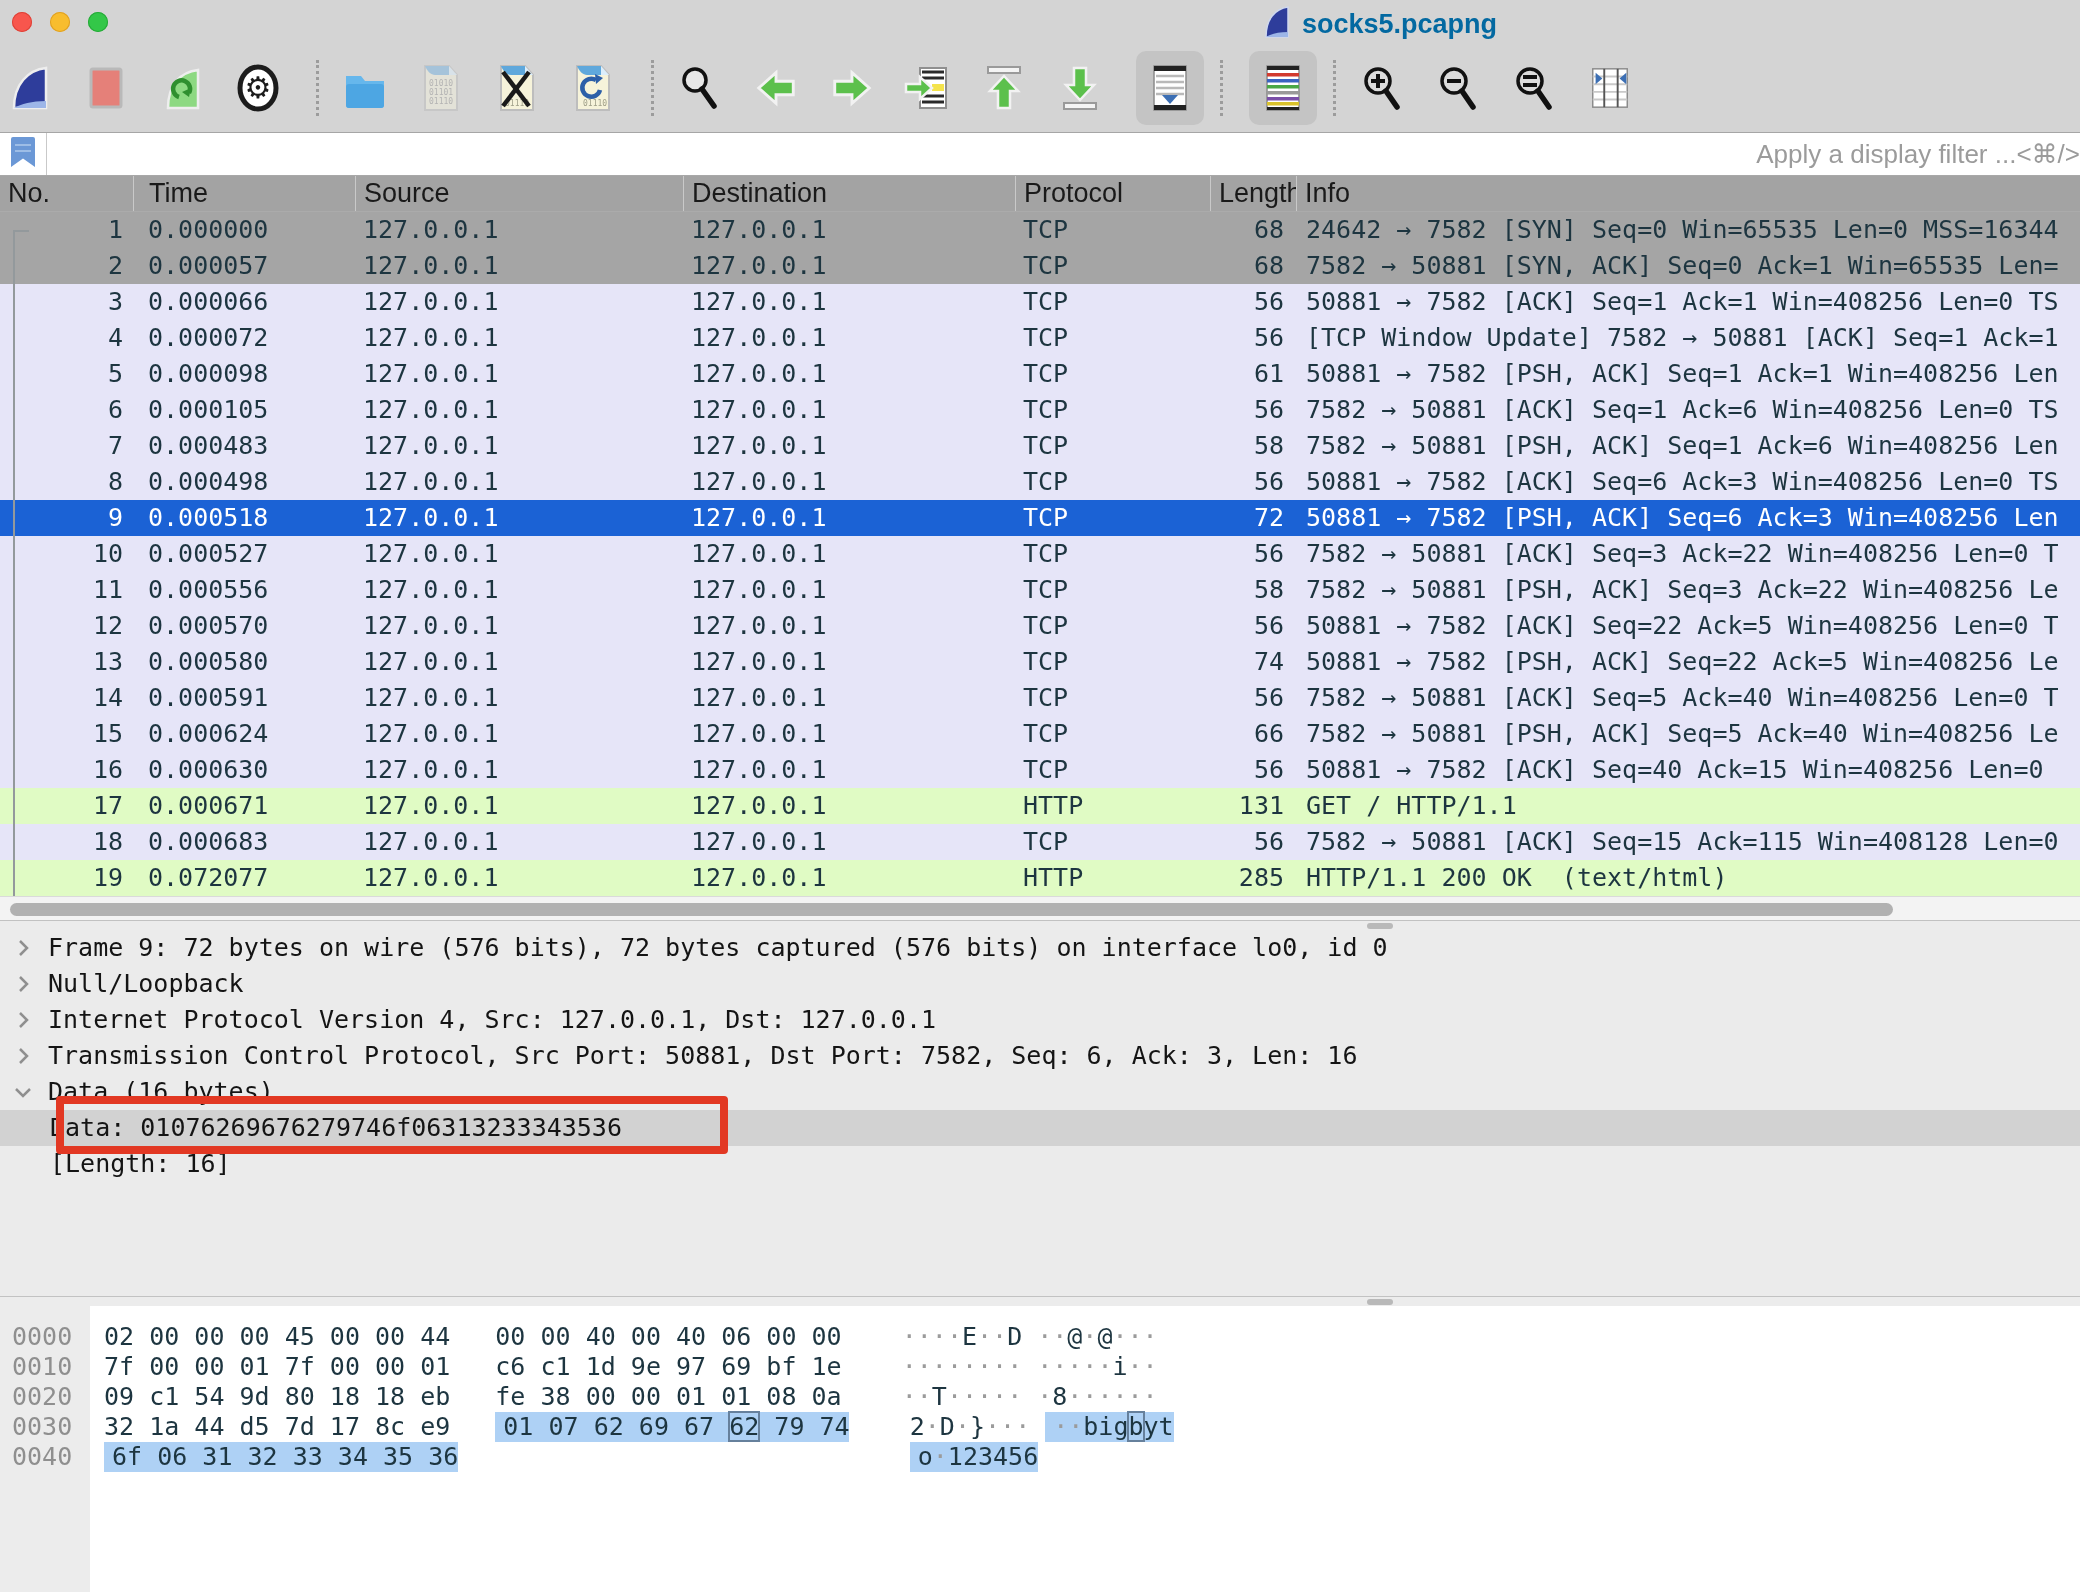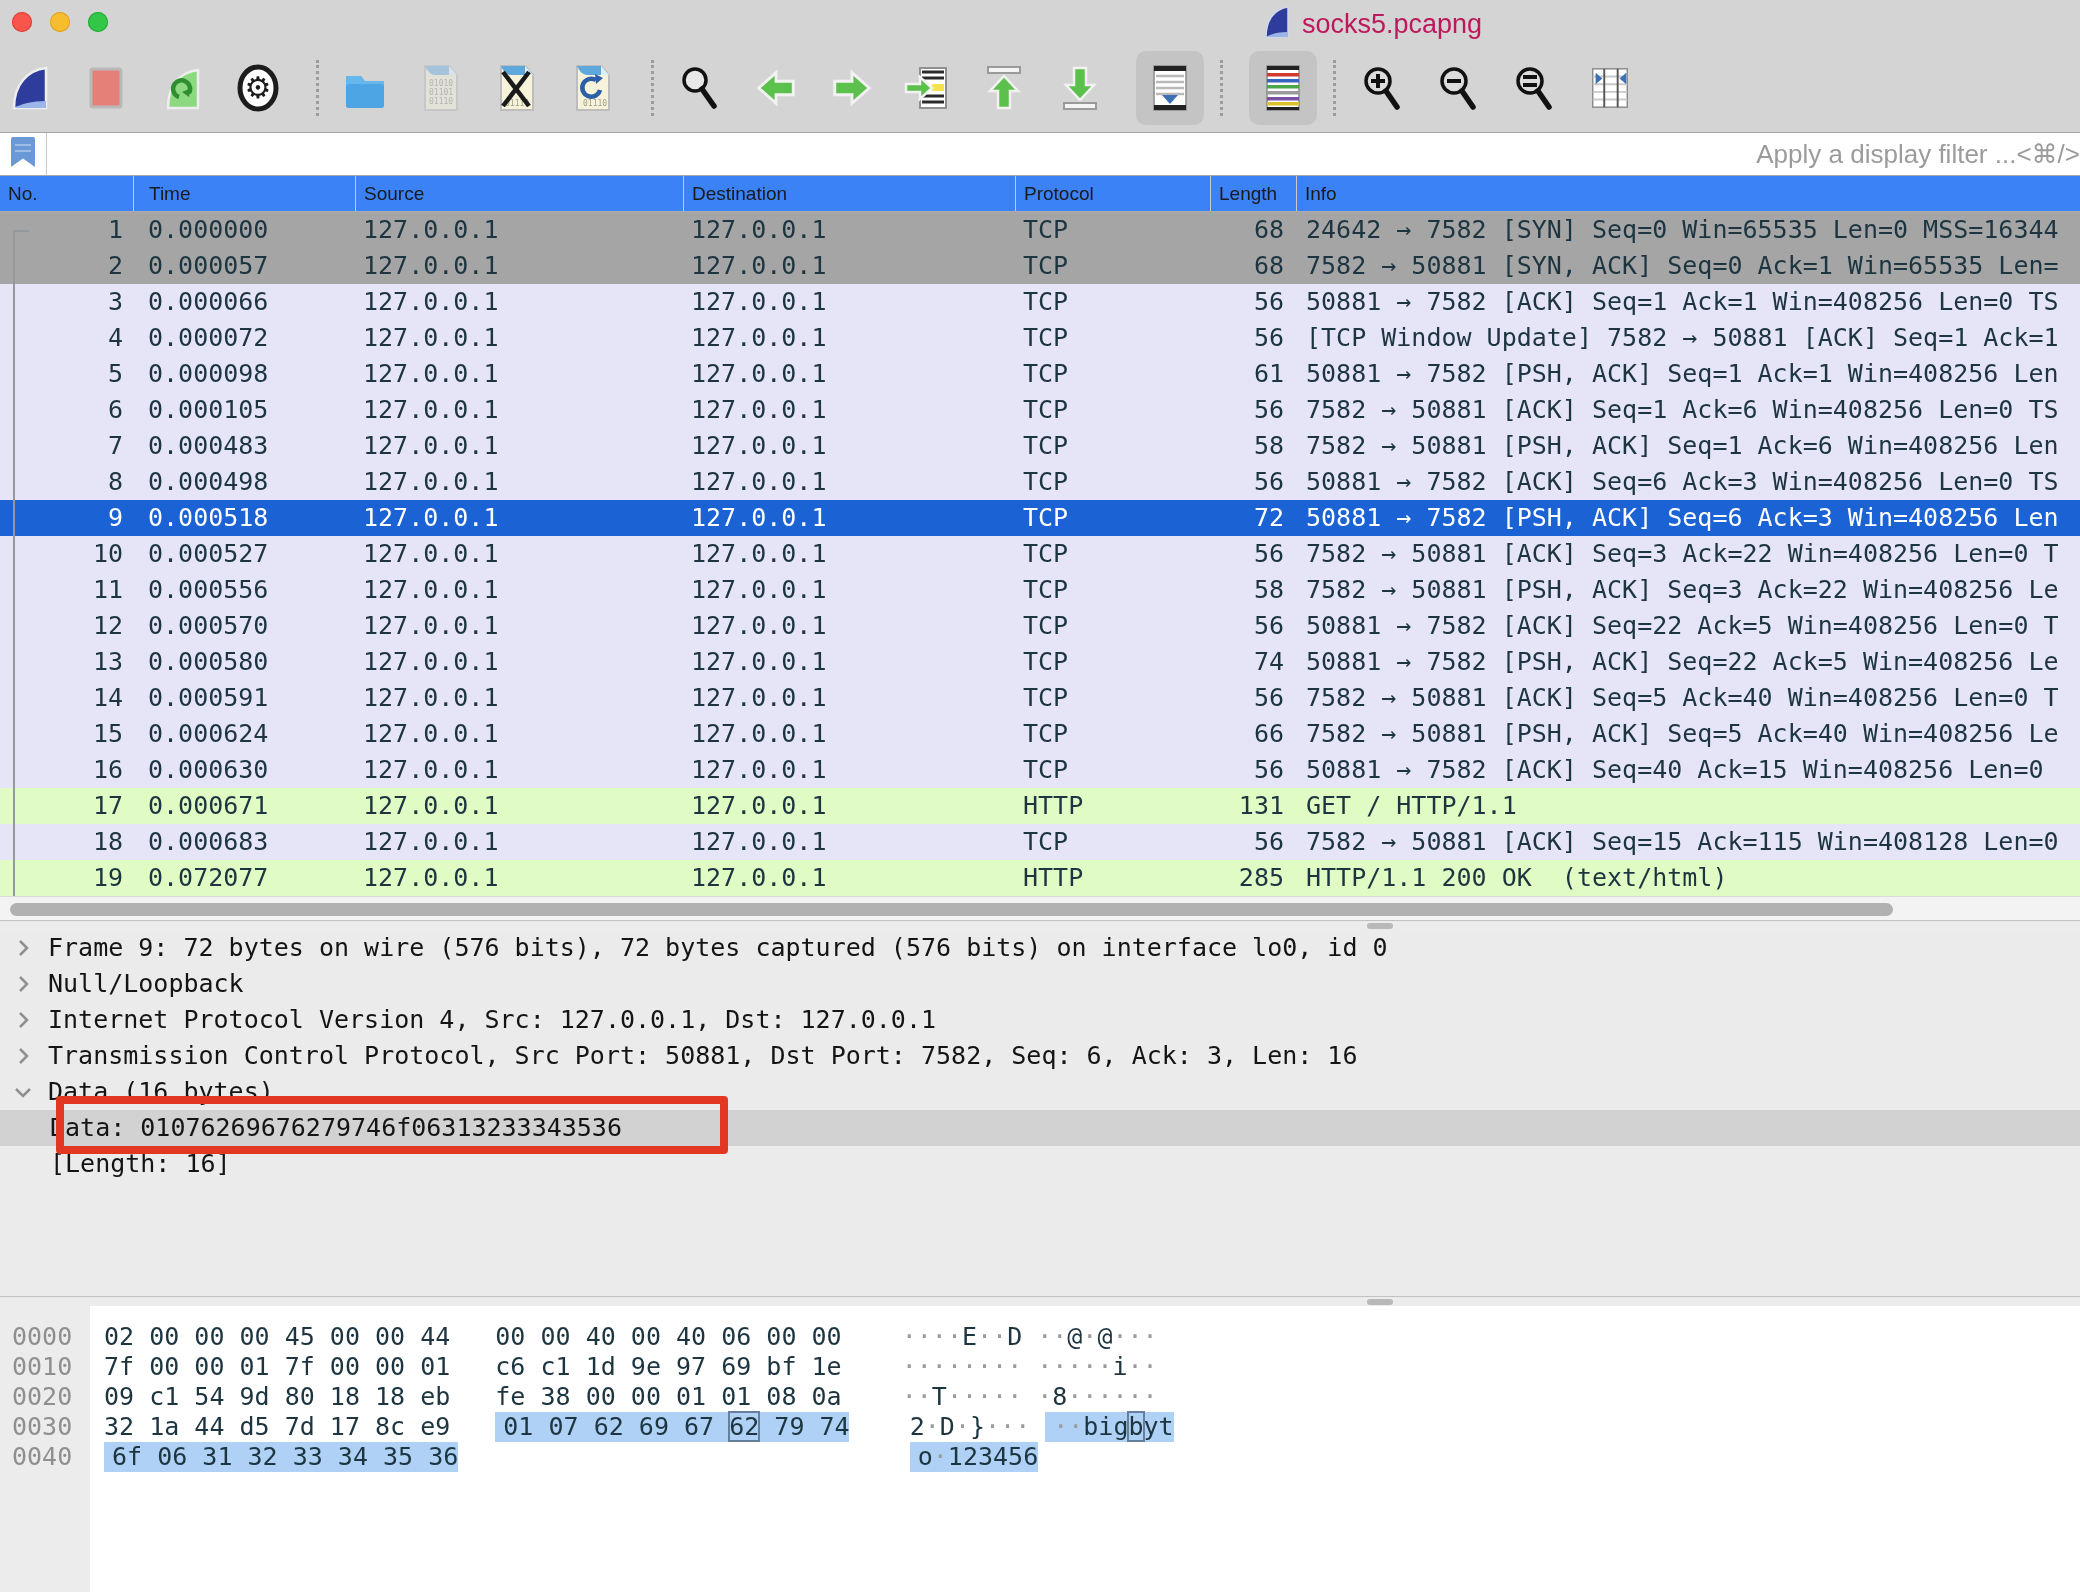--- a/index.html
+++ b/index.html
@@ -6,36 +6,36 @@
   body{width:2080px;height:1592px;background:#d4d4d4;font-family:"Liberation Sans",sans-serif;}
   .window{position:relative;width:2080px;height:1592px;overflow:hidden;background:#d4d4d4;}
 
   
   .titlebar{position:absolute;left:0;top:0;width:100%;height:44px;}
   .tl{position:absolute;top:12px;width:20px;height:20px;border-radius:50%;}
   .tl.red{left:12px;background:#f8564d;box-shadow:inset 0 0 0 1px #dd4238;}
   .tl.yellow{left:50px;background:#f8bd2e;box-shadow:inset 0 0 0 1px #dfa024;}
   .tl.green{left:88px;background:#33c748;box-shadow:inset 0 0 0 1px #27a939;}
   .title-group{position:absolute;left:1262px;top:5px;display:flex;align-items:center;gap:10px;}
-  .title-group .t{font-size:27px;font-weight:normal;color:#be185d;}
+  .title-group .t{font-size:27px;font-weight:bold;color:#0369a1;}
 
   
   .toolbar{position:absolute;left:0;top:44px;width:100%;height:88px;display:flex;align-items:center;padding-left:4px;box-sizing:border-box;}
   .tool{width:52px;height:64px;flex:none;display:flex;align-items:center;justify-content:center;margin-right:24px;}
   .tool.pressed{width:68px;height:74px;background:#c4c4c4;border-radius:10px;margin-right:8px;margin-left:6px;}
   .tsep{flex:none;width:0;height:56px;border-left:3px dotted #9c9c9c;margin-left:8px;margin-right:20px;}
 
   
   .filterbar{position:absolute;left:0;top:132px;width:100%;height:44px;background:#ffffff;border-top:1px solid #a6a6a6;border-bottom:1px solid #a8a8a8;box-sizing:border-box;display:flex;align-items:stretch;}
   .bookmark-cell{width:46px;flex:none;border-right:1px solid #c9c9c9;display:flex;align-items:center;justify-content:center;}
   .filter-input{flex:1;border:none;outline:none;font-family:"Liberation Sans",sans-serif;font-size:26px;color:#333;padding:0 0 0 12px;text-align:right;}
   .filter-input::placeholder{color:#9b9b9b;}
 
   
-  .plist-header{position:absolute;left:0;top:176px;width:100%;height:36px;background:#3b82f6;border-bottom:1px solid #ababab;box-sizing:border-box;display:grid;grid-template-columns:133px 222px 328px 332px 195px 86px 1fr;font-size:19px;color:#1a1a1a;}
+  .plist-header{position:absolute;left:0;top:176px;width:100%;height:36px;background:#a3a3a3;border-bottom:1px solid #ababab;box-sizing:border-box;display:grid;grid-template-columns:133px 222px 328px 332px 195px 86px 1fr;font-size:27px;color:#1a1a1a;}
   .hcell{line-height:35px;white-space:nowrap;overflow:hidden;padding-left:8px;border-left:1px solid #c9c9c9;}
   .hcell:first-child{border-left:none;}
   .hcell.no{padding-left:8px;}
   .hcell.time{padding-left:15px;}
   .hcell.len{padding-left:8px;}
   .plist-rows{position:absolute;left:0;top:212px;width:100%;height:684px;overflow:hidden;background:#fff;}
   .prow{display:grid;grid-template-columns:133px 222px 328px 332px 195px 86px 1fr;height:36px;font-family:"DejaVu Sans Mono","Liberation Mono",monospace;font-size:25px;color:var(--c-row_text,#1d3540);}
   .prow.gray{background:var(--c-row_gray,#a5a5a5);}
   .prow.tcp{background:var(--c-row_tcp,#e6e5f8);}
   .prow.http{background:var(--c-row_http,#e0fbc4);}

